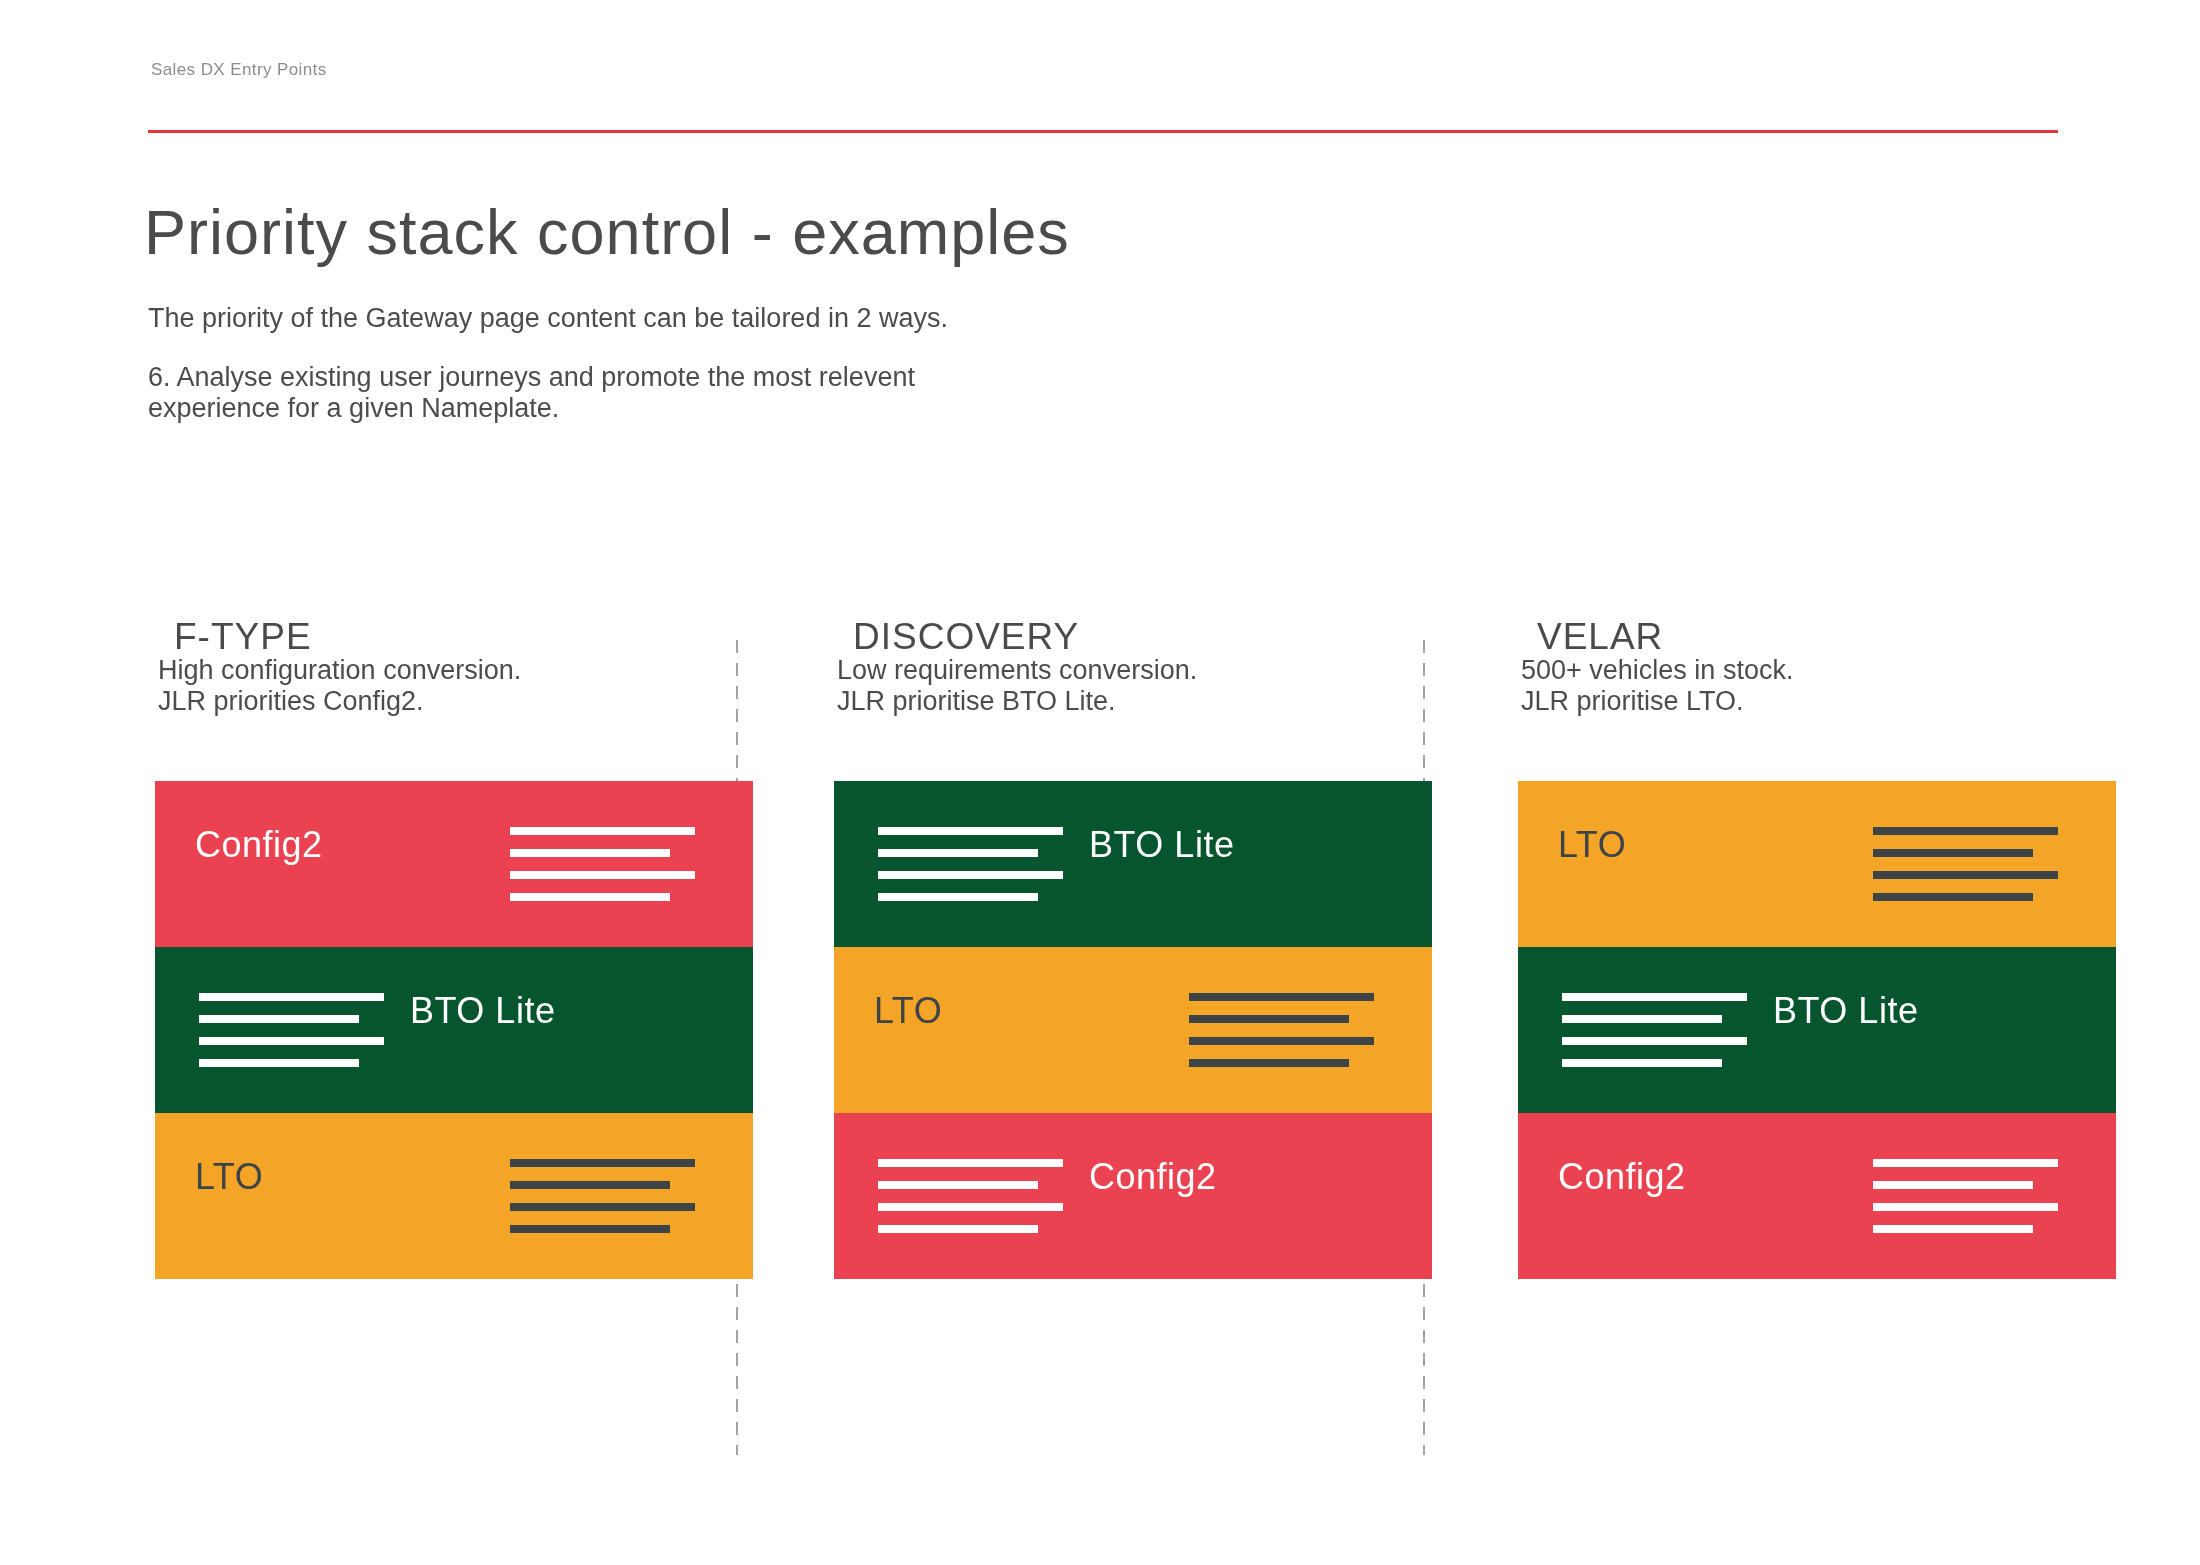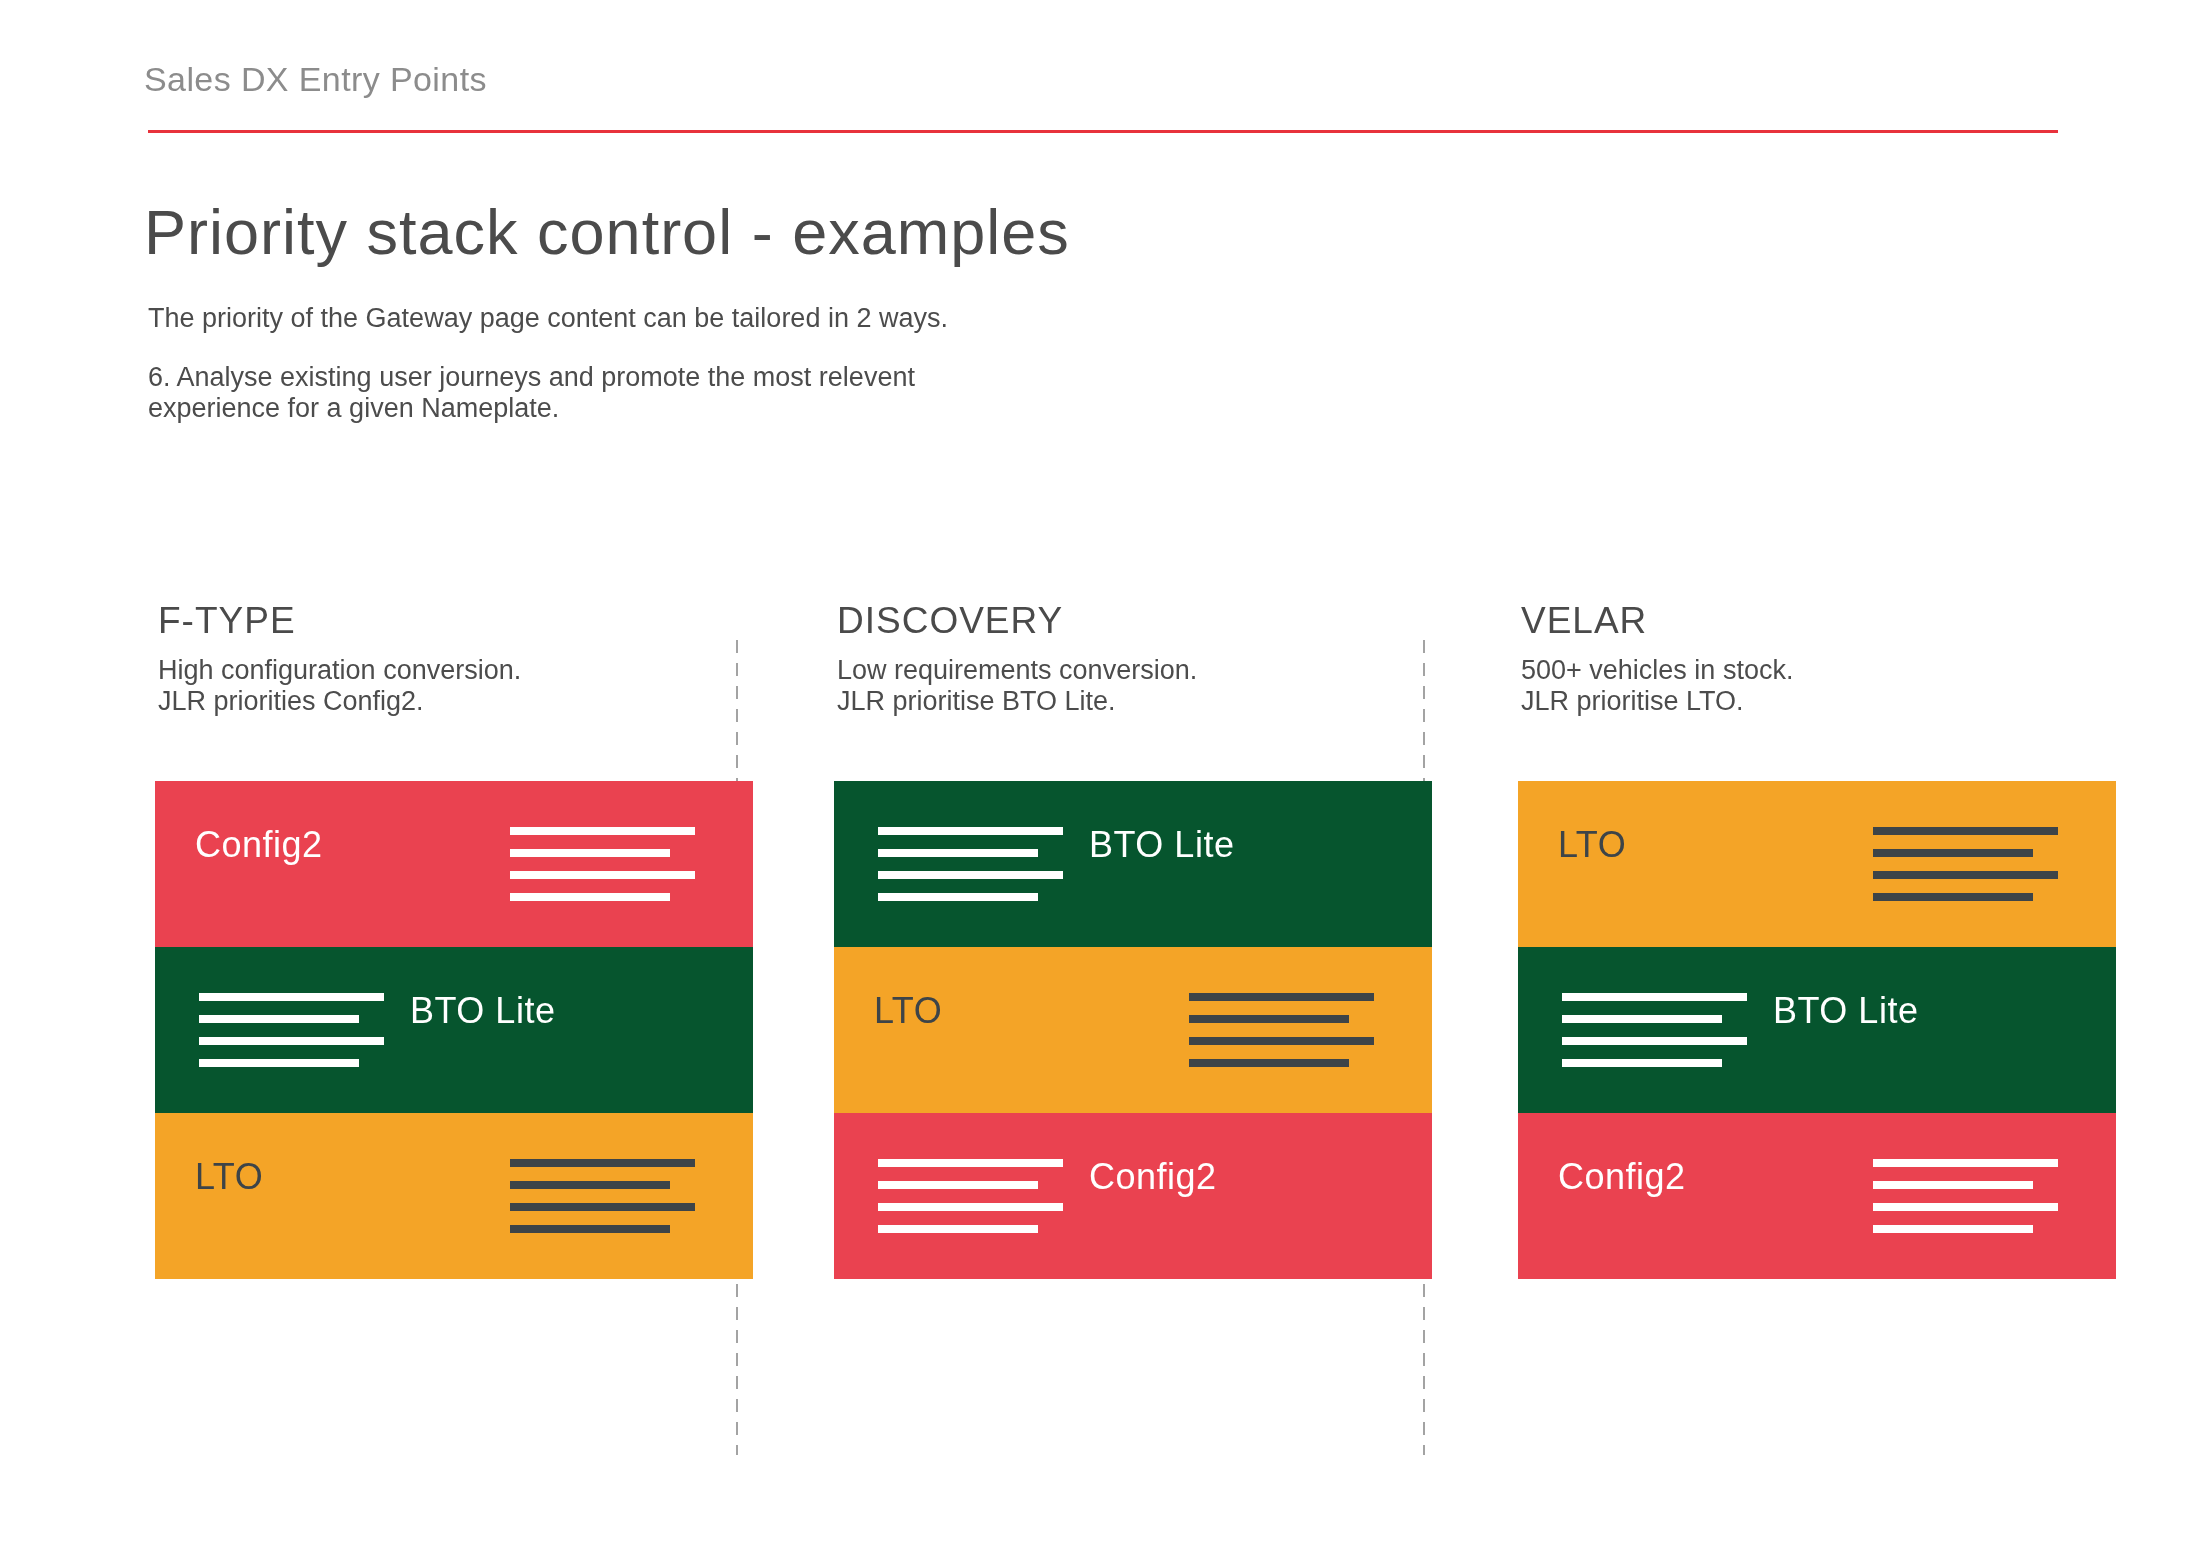--- a/index.html
+++ b/index.html
@@ -6,22 +6,22 @@
   body {
     width: 2200px; height: 1565px;
     background: #ffffff;
     font-family: "Liberation Sans", sans-serif;
     position: relative;
     overflow: hidden;
   }
   .page { position: absolute; inset: 0; }
 
   .eyebrow {
-    position: absolute; left: 144px; top: 60px;
-    font-size: 34px; letter-spacing: 0.4px;
+    position: absolute; left: 151px; top: 60px;
+    font-size: 17px; letter-spacing: 0.4px;
     color: var(--eyebrow_gray, #8c8c8c);
   }
   .rule {
     position: absolute; left: 148px; top: 130px;
     width: 1910px; height: 3px;
     background: var(--rule_red, #e8323c);
   }
   .title {
     position: absolute; left: 144px; top: 196px; margin: 0;
     font-size: 63px; font-weight: 400; letter-spacing: 1px;
@@ -46,21 +46,21 @@
   .divider-1 { left: 736px; }
   .divider-2 { left: 1423px; }
 
   .columns { position: absolute; top: 600px; left: 0; width: 2200px; height: 900px; }
   .column  { position: absolute; top: 0; width: 497px; }
   .column:nth-of-type(1) { left: 155px; }
   .column:nth-of-type(2) { left: 834px; }
   .column:nth-of-type(3) { left: 1518px; }
 
   .col-name {
-    position: absolute; top: 0; left: 3px; margin: 0;
+    position: absolute; top: 0; left: 3px; margin: 16px;
     font-size: 37px; font-weight: 400; letter-spacing: 1px;
     color: #4a4a4a;
     white-space: nowrap;
   }
   .col-desc {
     position: absolute; top: 55px; left: 3px; margin: 0;
     font-size: 27px; line-height: 31px;
     color: #4c4c4c;
     white-space: pre-line;
   }

